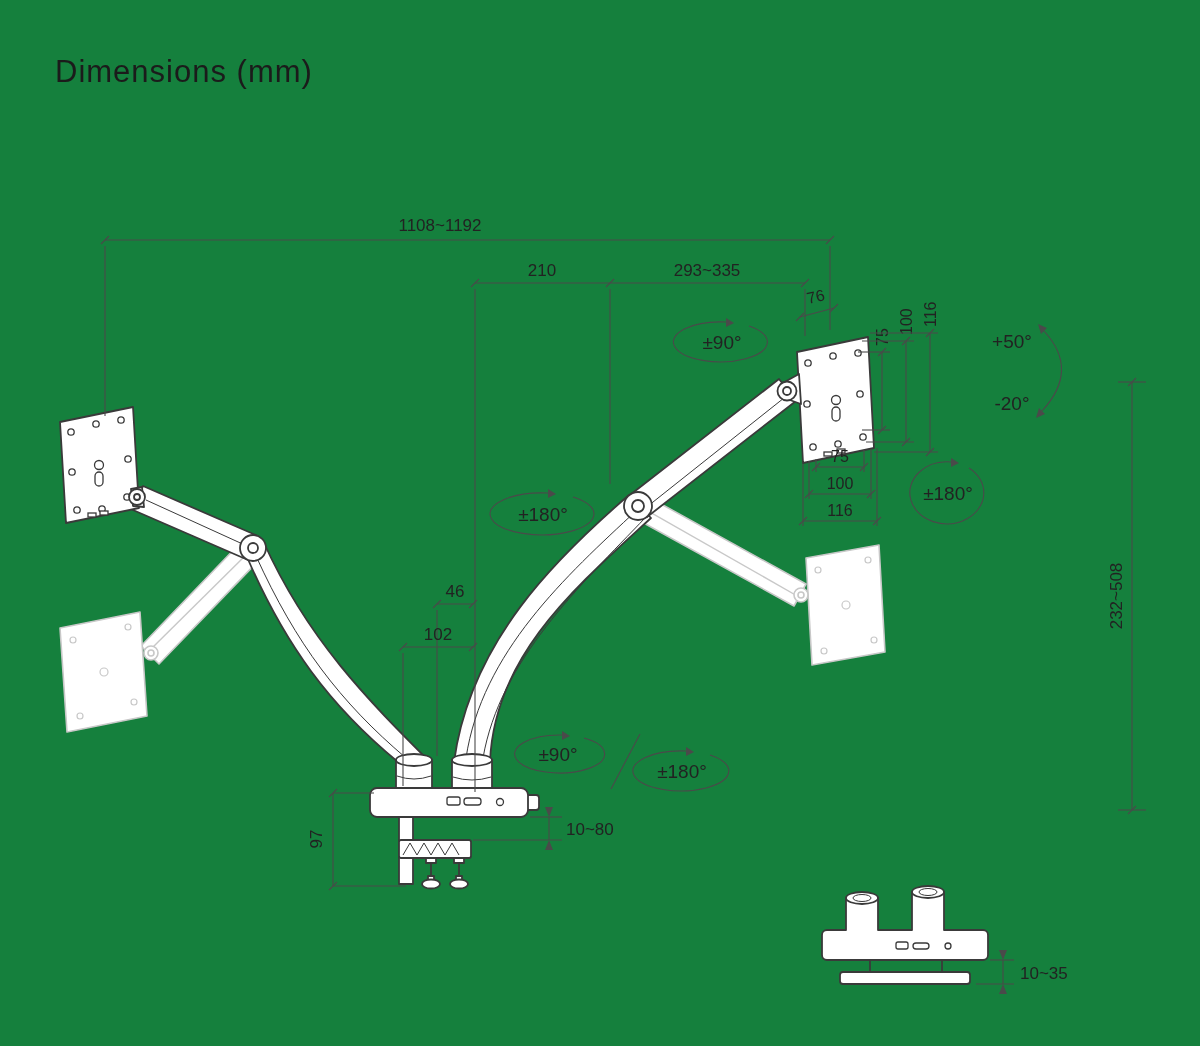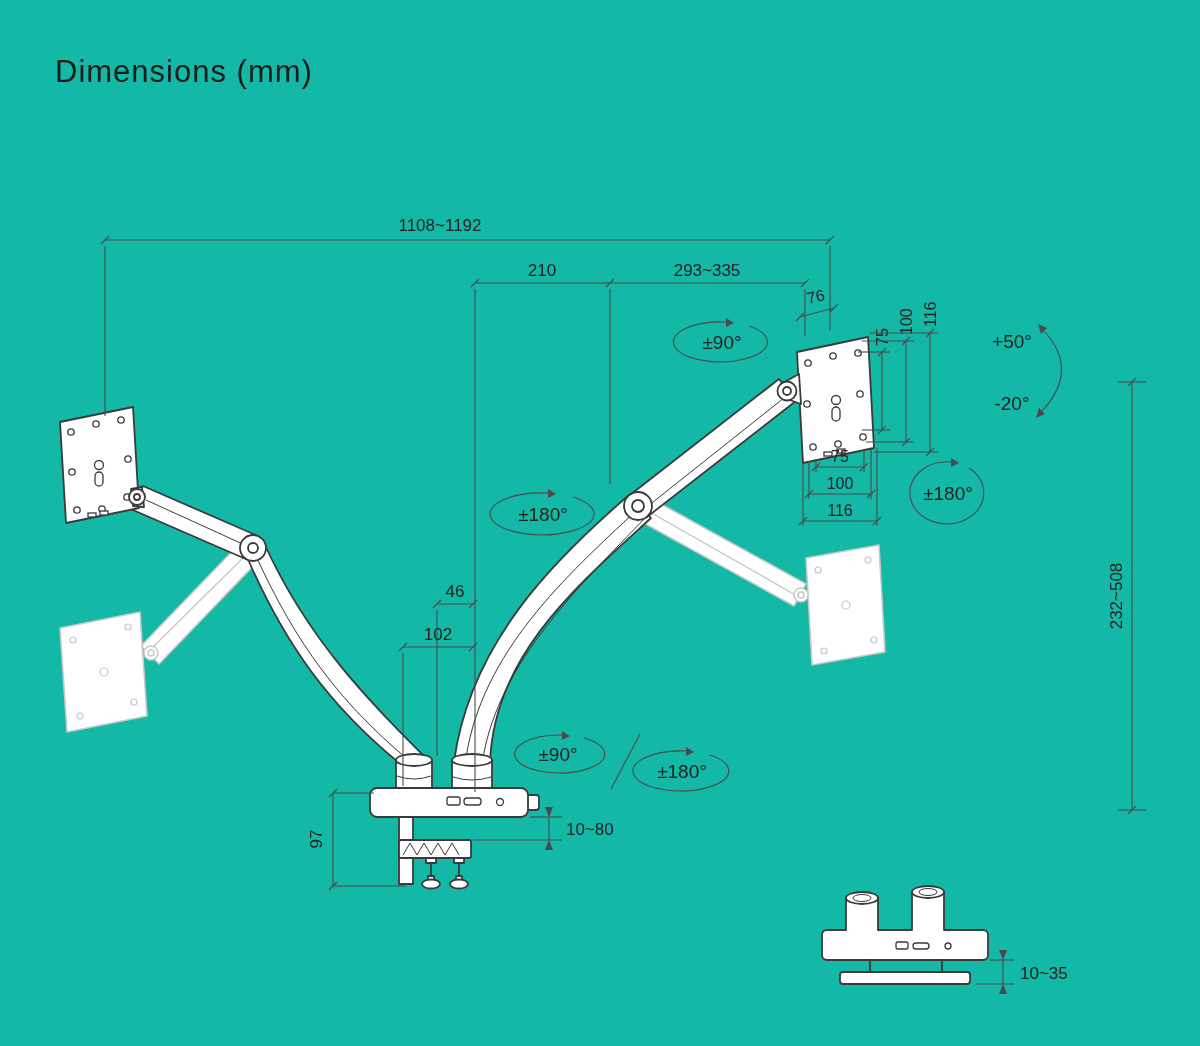--- a/index.html
+++ b/index.html
@@ -1,16 +1,16 @@
 <!DOCTYPE html>
 <html style="--line: #3a3a3a; --ghost: #c8c8c8; --dim: #4a4a4a; --text: #222222;"><head>
 <meta charset="utf-8">
 <style>
   html,body{margin:0;padding:0;background:#ffffff;}
-  .stage{width:1200px;height:1046px;background:#14b8a6;position:relative;overflow:hidden;text-align:center;}
+  .stage{width:1200px;height:1046px;background:#15803d;position:relative;overflow:hidden;text-align:center;}
   svg{display:block;}
   text{font-family:"Liberation Sans",sans-serif;fill:var(--text,#222222);}
   .title{font-size:31px;letter-spacing:1px;font-weight:500;fill:#1b1b1b;}
   .dtext{font-size:17px;}
   .dsm{font-size:16px;}
   .atext{font-size:19px;}
   .solid{fill:#ffffff;stroke:var(--line,#3a3a3a);stroke-width:1.8;stroke-linejoin:round;}
   .sline{fill:none;stroke:var(--line,#3a3a3a);stroke-width:1.8;stroke-linecap:round;}
   .sthin{fill:none;stroke:var(--line,#3a3a3a);stroke-width:1;}
   .hole{fill:#ffffff;stroke:var(--line,#3a3a3a);stroke-width:1.3;}

